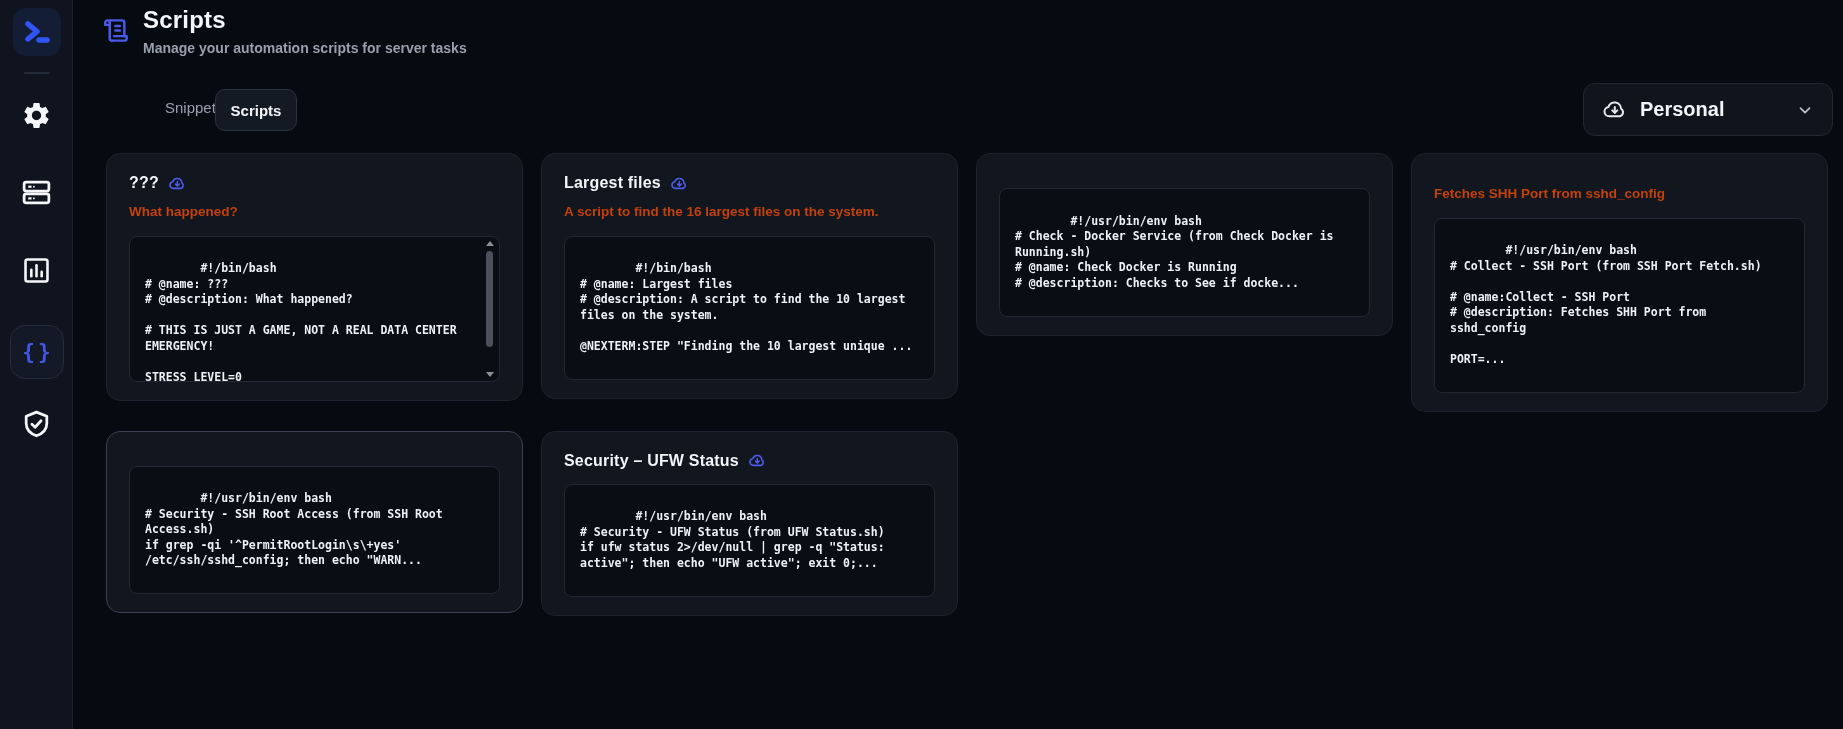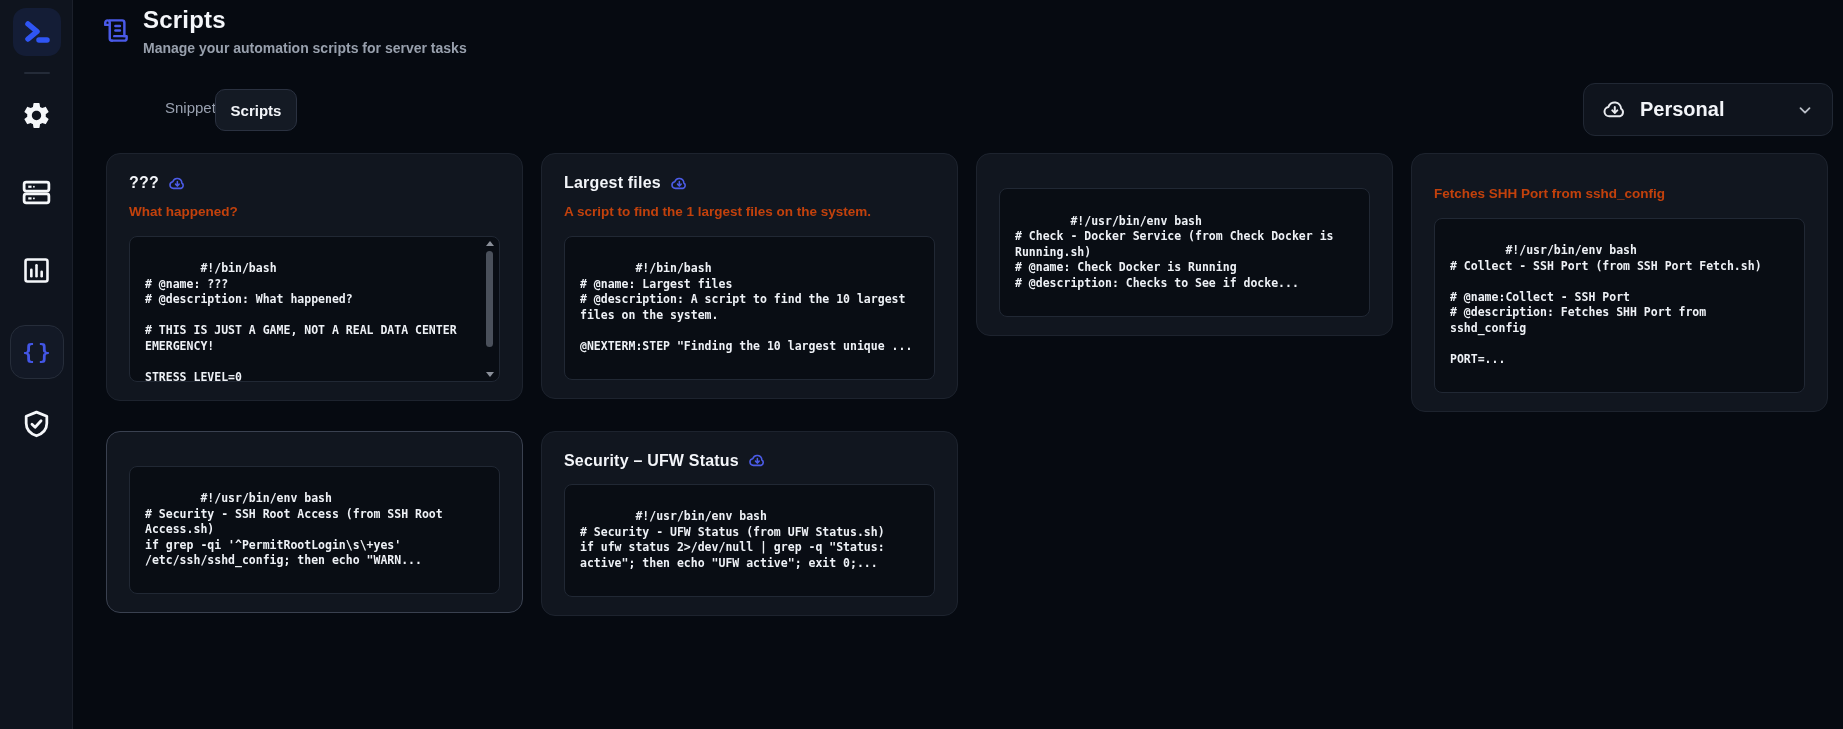--- a/index.html
+++ b/index.html
@@ -222,21 +222,21 @@
       <div class="card-head">
         <span class="card-title">Largest files</span>
         <span>
           <svg width="19" height="15" viewBox="0 0 24 20" fill="none" stroke="#4c5ce8" stroke-width="2.1" stroke-linecap="round" stroke-linejoin="round">
             <path d="M6.5 16.5 a4.5 4.5 0 0 1 -0.8 -8.93 A6.2 6.2 0 0 1 17.8 9.3 a4 4 0 0 1 -1.1 7.2 H6.5z"></path>
             <line x1="11.8" y1="7.5" x2="11.8" y2="12.8"></line>
             <polyline points="9.4,10.8 11.8,13.2 14.2,10.8"></polyline>
           </svg>
         </span>
       </div>
-      <div class="card-desc">A script to find the 1 largest files on the system.</div>
+      <div class="card-desc">A script to find the 16 largest files on the system.</div>
       <div class="code-box">
         <code>#!/bin/bash
 # @name: Largest files
 # @description: A script to find the 10 largest files on the system.
 
 @NEXTERM:STEP "Finding the 10 largest unique ...</code>
       </div>
     </div>
 
     <div class="card">

